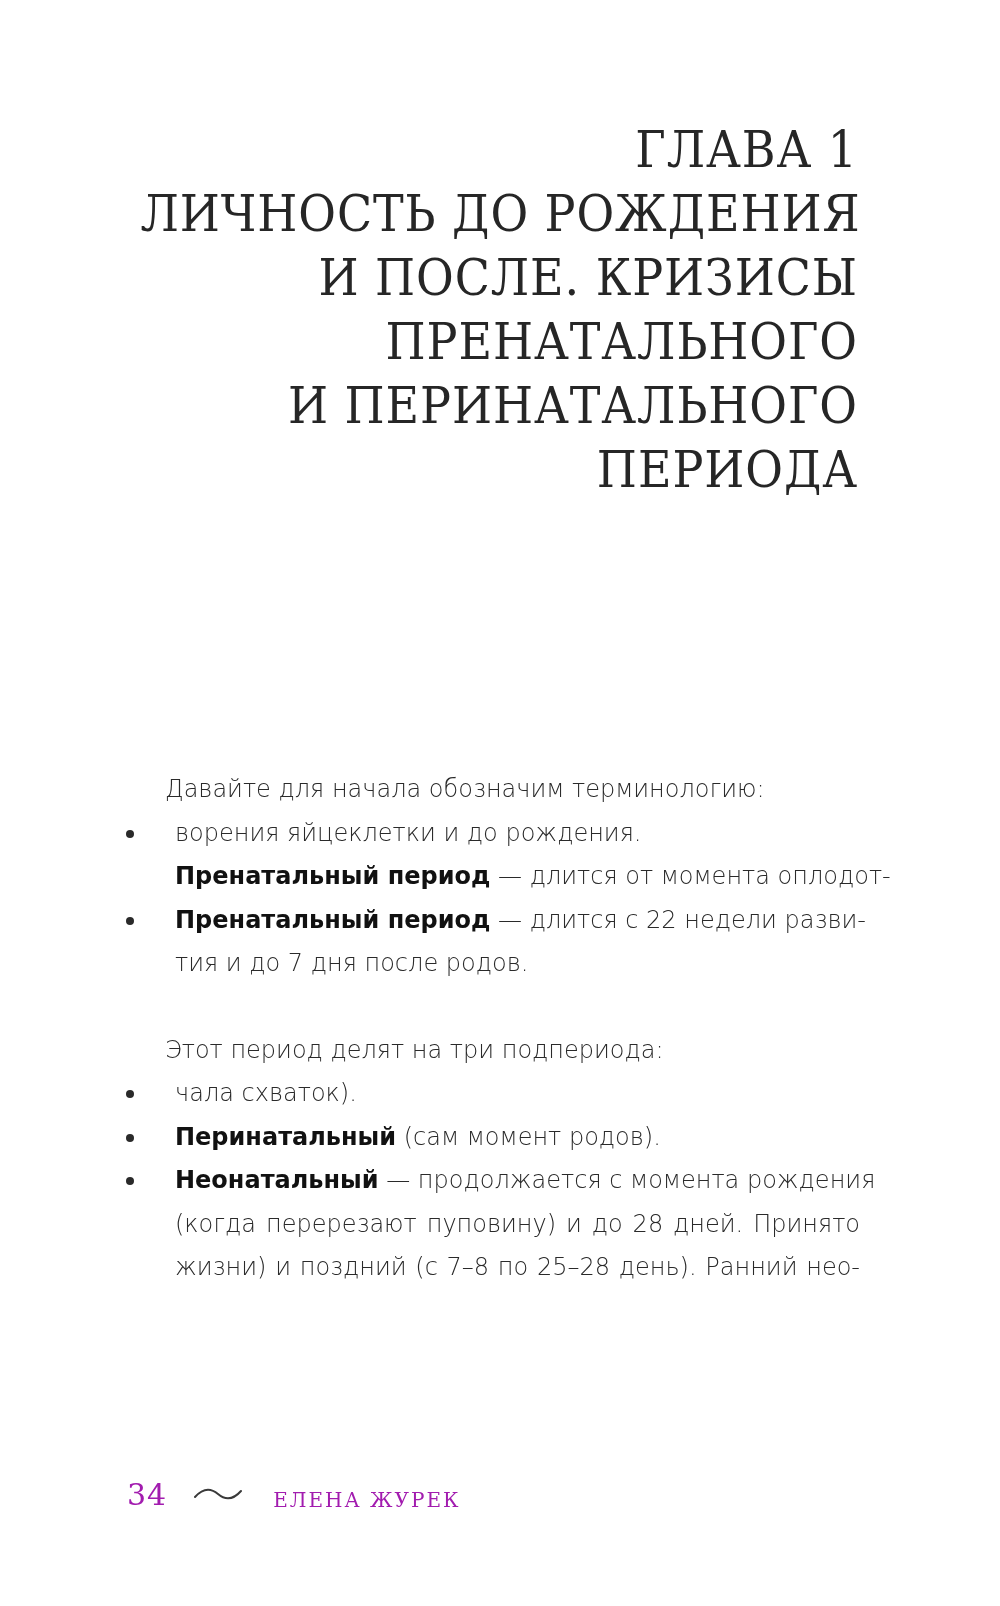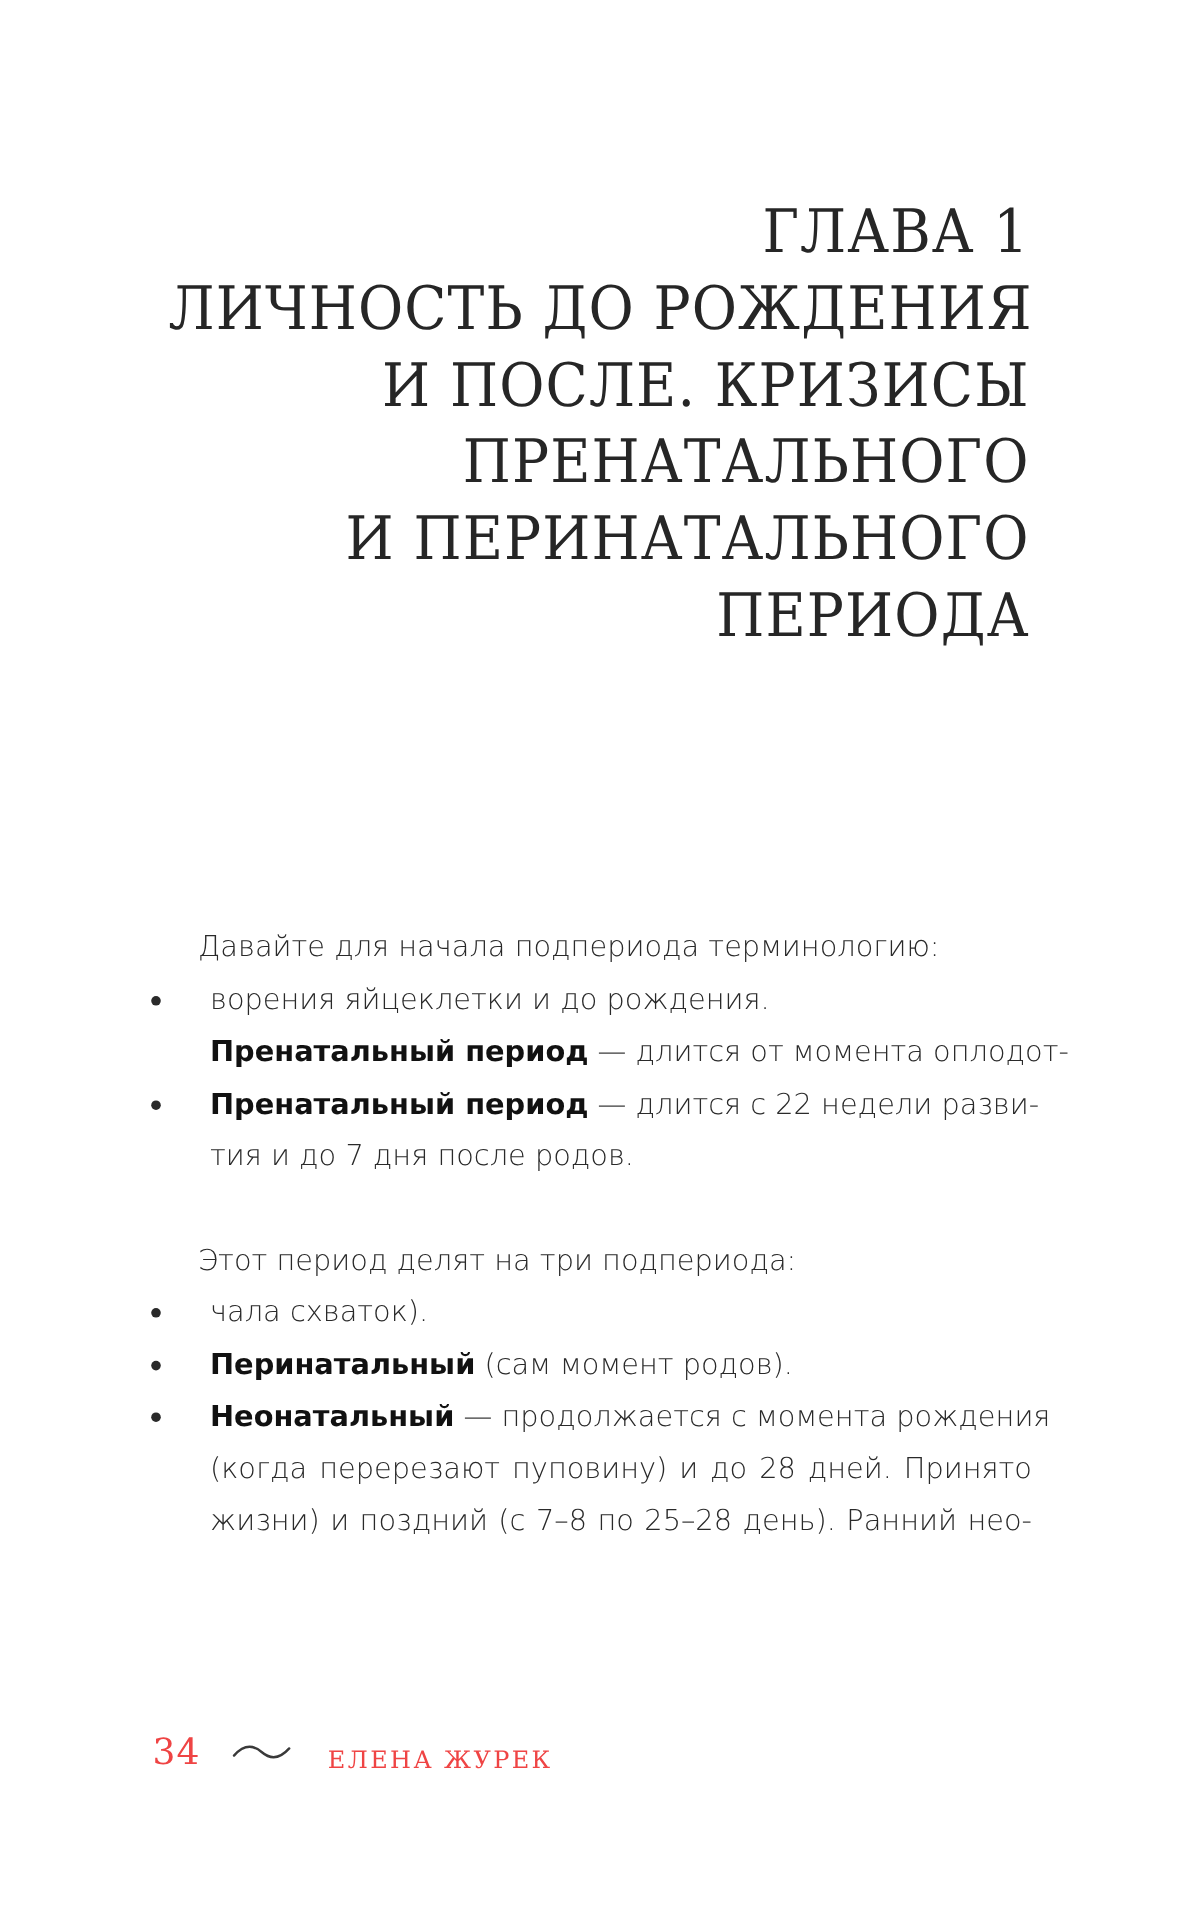--- a/index.html
+++ b/index.html
@@ -16,21 +16,20 @@
   }
   .chapter-heading {
     position: absolute;
     right: 142px;
     top: 118px;
     width: 780px;
     text-align: right;
     font-family: "DejaVu Serif", "Liberation Serif", serif;
     font-weight: normal;
     color: #262626;
-    margin-top: 43px;
   }
   .heading-line {
     display: block;
     font-size: 50px;
     line-height: 64px;
     letter-spacing: 1px;
     white-space: nowrap;
     transform: scaleX(0.92);
     transform-origin: right center;
   }
@@ -82,25 +81,25 @@
   .term {
     font-weight: bold;
     color: #111111;
   }
   .gap {
     height: 43px;
   }
   .footer {
     position: absolute;
     left: 127px;
-    top: 1442px;
+    top: 1476px;
     display: flex;
     align-items: center;
     font-family: "DejaVu Serif", "Liberation Serif", serif;
-    color: #ef4444;
+    color: #a21caf;
   }
   .page-number {
     font-size: 30px;
     letter-spacing: 1px;
   }
   .swash {
     margin-left: 26px;
     margin-right: 30px;
     width: 50px;
     height: 16px;
@@ -117,21 +116,21 @@
 <div class="chapter-heading">
   <span class="heading-line">ГЛАВА 1</span>
   <span class="heading-line">ЛИЧНОСТЬ ДО РОЖДЕНИЯ</span>
   <span class="heading-line">И ПОСЛЕ. КРИЗИСЫ</span>
   <span class="heading-line">ПРЕНАТАЛЬНОГО</span>
   <span class="heading-line">И ПЕРИНАТАЛЬНОГО</span>
   <span class="heading-line">ПЕРИОДА</span>
 </div>
 
 <div class="body-text">
-  <div class="para">Давайте для начала подпериода терминологию:</div>
+  <div class="para">Давайте для начала обозначим терминологию:</div>
 
   <ul class="list">
     <li class="list-item">
       <span class="bullet"></span>
       <span class="line last">ворения яйцеклетки и до рождения.</span>
       <span class="line"><span class="term">Пренатальный период</span><span> — длится от момента оплодот-</span></span>
     </li>
     <li class="list-item">
       <span class="bullet"></span>
       <span class="line"><span class="term">Пренатальный период</span><span> — длится с 22 недели разви-</span></span>

